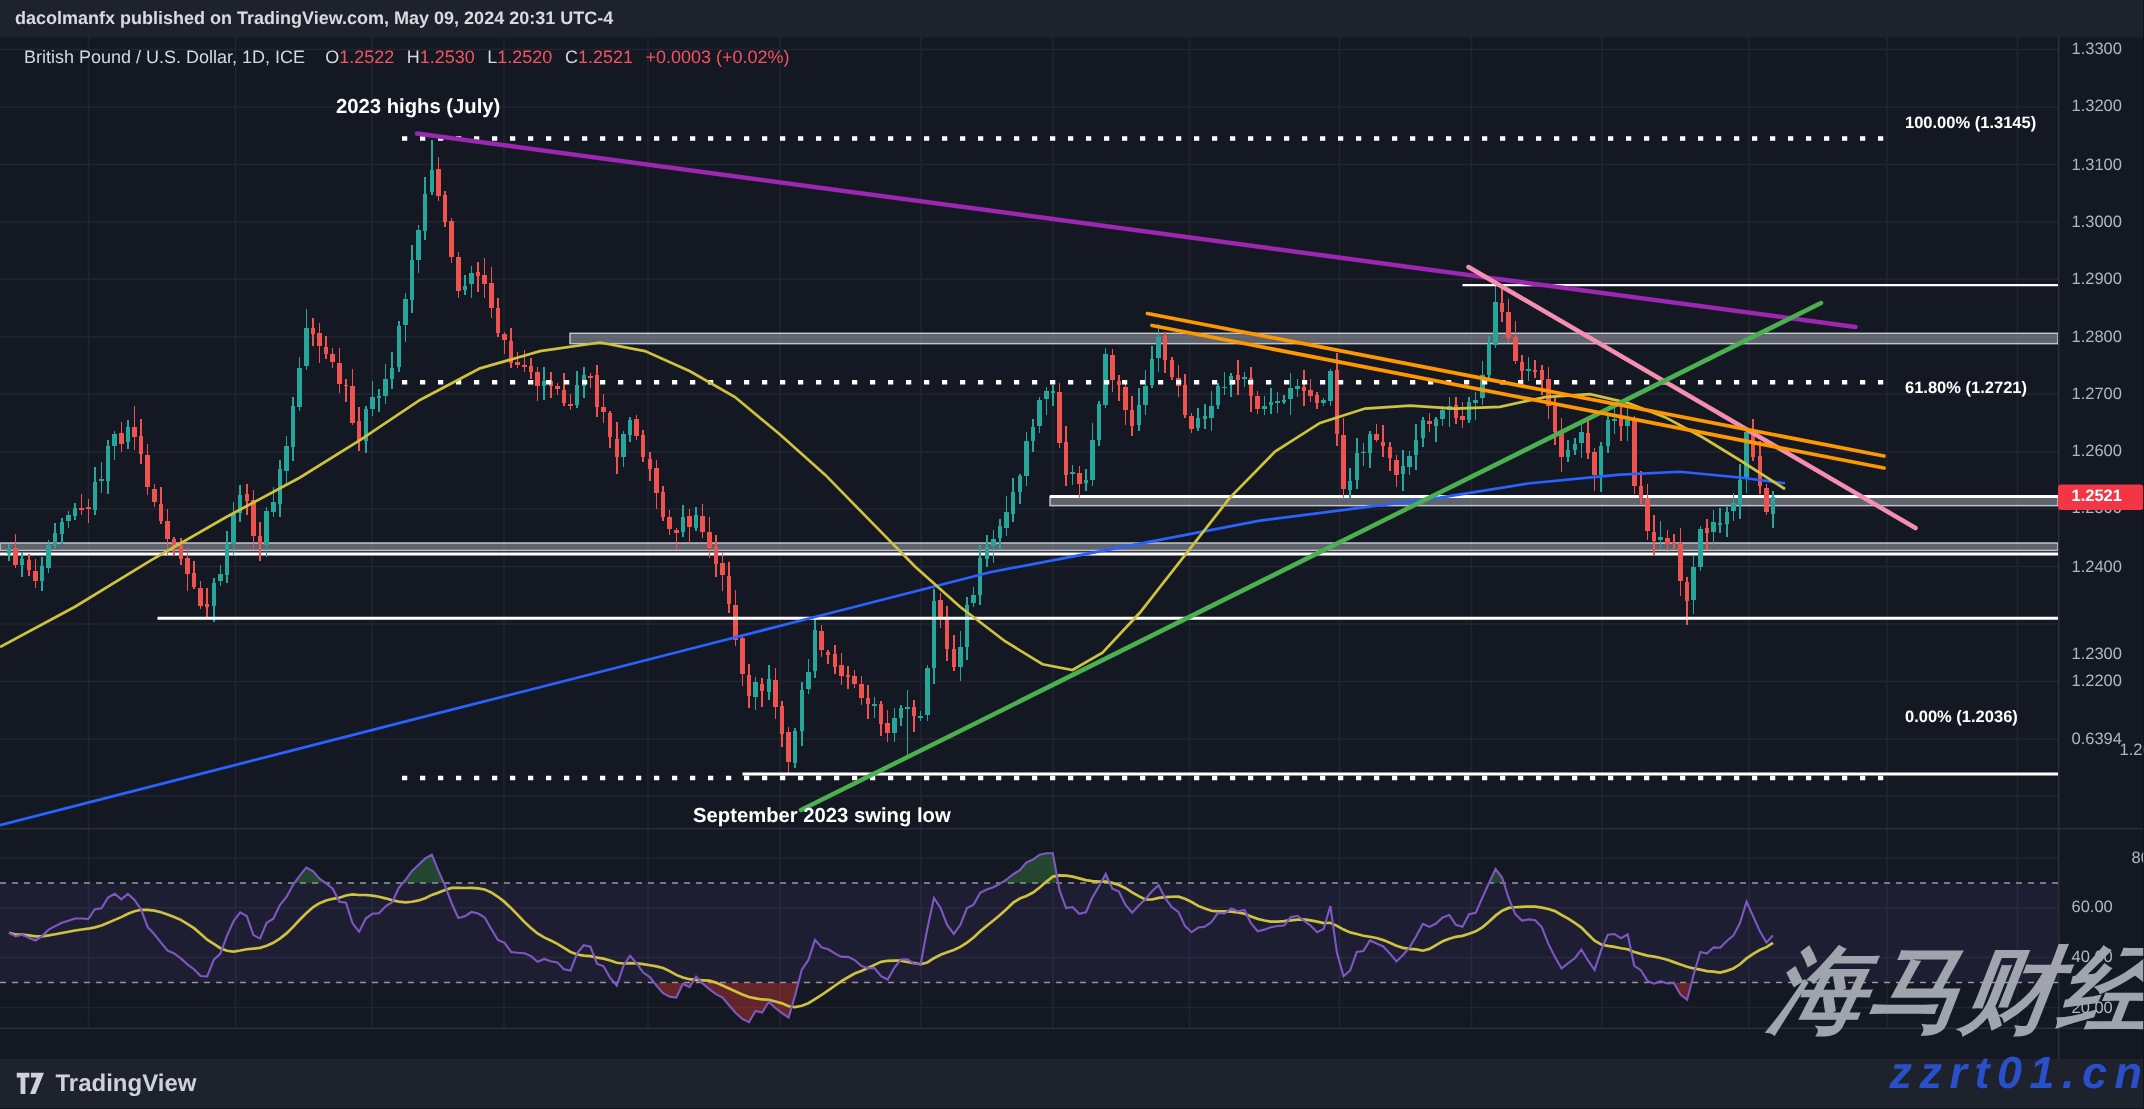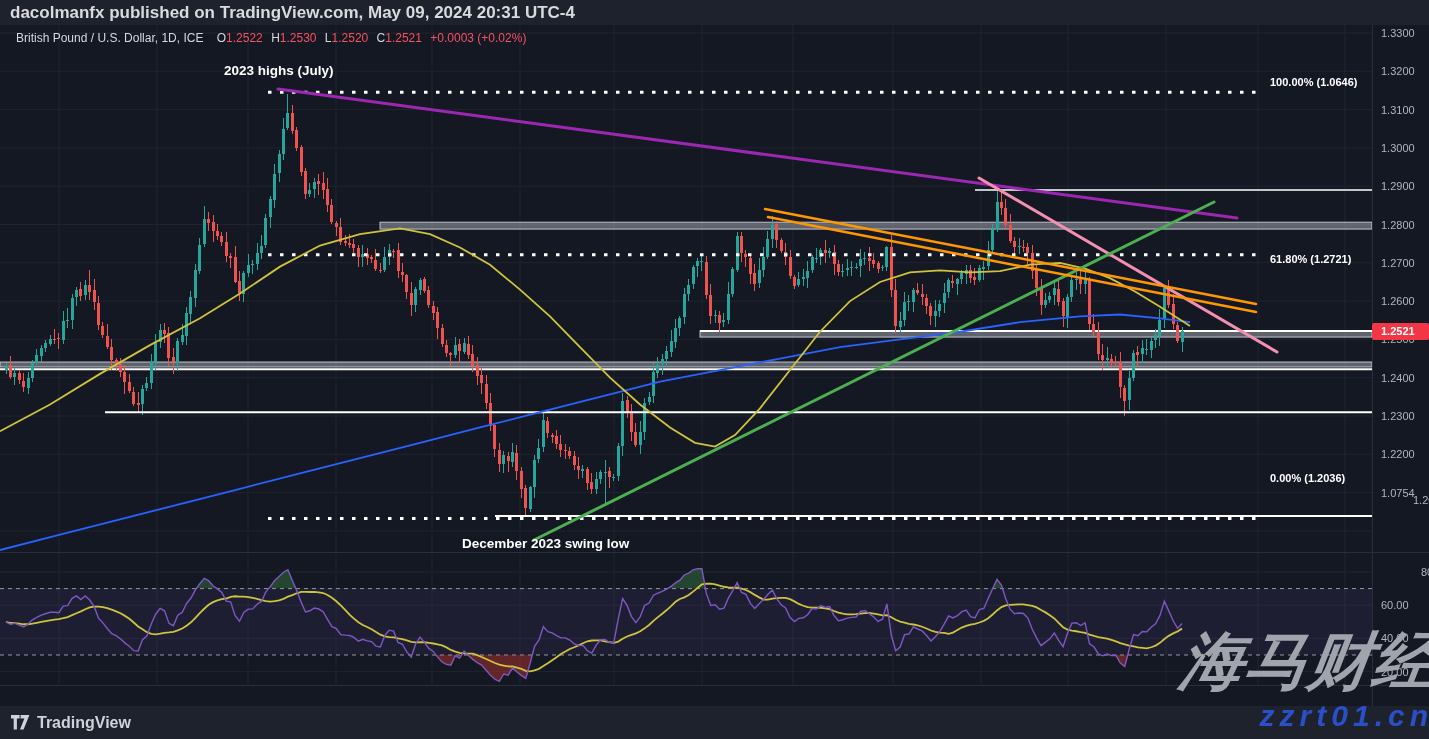--- a/index.html
+++ b/index.html
@@ -1,19 +1,19 @@
 <!DOCTYPE html>
 <html><head>
 <meta charset="utf-8">
 <style>
   html,body{margin:0;padding:0;background:#0d111a;}
   .stage{position:relative;width:1429px;height:739px;background:#141823;overflow:hidden;
          font-family:"Liberation Sans",sans-serif;-webkit-font-smoothing:antialiased;}
   .hdr{position:absolute;top:0;left:0;right:0;height:25px;background:#1e222d;color:#d8dade;
-       font-size:17px;font-weight:700;line-height:25px;padding-left:10px;z-index:30;}
+       font-size:12px;font-weight:700;line-height:25px;padding-left:10px;z-index:30;}
   .legend{position:absolute;top:31px;left:16px;font-size:12px;color:#d5d8df;font-weight:500;z-index:20;white-space:nowrap;}
   .legend .red{color:#f7525f;}
   .legend .sep{display:inline-block;width:10px;}
   .legend .sp{display:inline-block;width:5px;}
   svg.chart{position:absolute;left:0;top:0;z-index:5;}
   .fib-label{position:absolute;color:#ffffff;font-size:11px;font-weight:700;z-index:12;white-space:nowrap;}
   .anno{position:absolute;color:#ffffff;font-size:13.5px;font-weight:700;z-index:12;white-space:nowrap;}
   .axis-label{position:absolute;left:1381px;color:#b2b5be;font-size:11px;line-height:14px;z-index:8;}
   .price-tag{position:absolute;left:1372px;width:57px;height:17px;background:#f23645;color:#fff;
              font-size:11px;font-weight:700;line-height:17px;padding-left:9px;box-sizing:border-box;
@@ -661,42 +661,42 @@
   <div class="legend">
     <span>British Pound / U.S. Dollar, 1D, ICE</span><span class="sep"></span>
     <span>O</span><span class="red">1.2522</span><span class="sp"></span>
     <span>H</span><span class="red">1.2530</span><span class="sp"></span>
     <span>L</span><span class="red">1.2520</span><span class="sp"></span>
     <span>C</span><span class="red">1.2521</span><span class="sp"></span>
     <span class="red">+0.0003 (+0.02%)</span>
   </div>
 
   <div class="anno" style="left:224px;top:63px;">2023 highs (July)</div>
-  <div class="anno" style="left:462px;top:536px;">December 2023 swing low</div>
-
-  <div class="fib-label" style="left:1270px;top:76px;">100.00% (1.0646)</div>
+  <div class="anno" style="left:462px;top:536px;">September 2023 swing low</div>
+
+  <div class="fib-label" style="left:1270px;top:76px;">100.00% (1.3145)</div>
   <div class="fib-label" style="left:1270px;top:237px;margin-top:16px;">61.80% (1.2721)</div>
   <div class="fib-label" style="left:1270px;top:472px;">0.00% (1.2036)</div>
 
   <div class="axis-border"></div>
   <div class="pane-sep"></div>
   <div id="priceAxis">
       <div class="axis-label" style="top: 26px;">1.3300</div>
       <div class="axis-label" style="top: 64.3px;">1.3200</div>
       <div class="axis-label" style="top: 102.6px;">1.3100</div>
       <div class="axis-label" style="top: 140.9px;">1.3000</div>
       <div class="axis-label" style="top: 179.2px;">1.2900</div>
       <div class="axis-label" style="top: 217.5px;">1.2800</div>
       <div class="axis-label" style="top: 255.8px;">1.2700</div>
       <div class="axis-label" style="top: 294.1px;">1.2600</div>
       <div class="axis-label" style="top: 332.4px;">1.2500</div>
       <div class="axis-label" style="top: 370.7px;">1.2400</div>
-      <div class="axis-label" style="top: 409px;">1.2300</div>
+      <div class="axis-label" style="top: 429px;">1.2300</div>
       <div class="axis-label" style="top: 447.3px;">1.2200</div>
-      <div class="axis-label" style="top: 485.6px;">1.0754</div>
+      <div class="axis-label" style="top: 485.6px;">0.6394</div>
       <div class="axis-label" style="top: 493px; margin-left: 32px;">1.2000</div>
     </div>
   <div id="rsiAxis">
       <div class="axis-label" style="top: 565px; margin-left: 40px;">80.00</div>
       <div class="axis-label" style="top: 598.2px;">60.00</div>
       <div class="axis-label" style="top: 631.4px;">40.00</div>
       <div class="axis-label" style="top: 664.6px;">20.00</div>
     </div>
   <div class="price-tag" id="priceTag" style="top: 322.857px;">1.2521</div>
   <div class="taxis">

